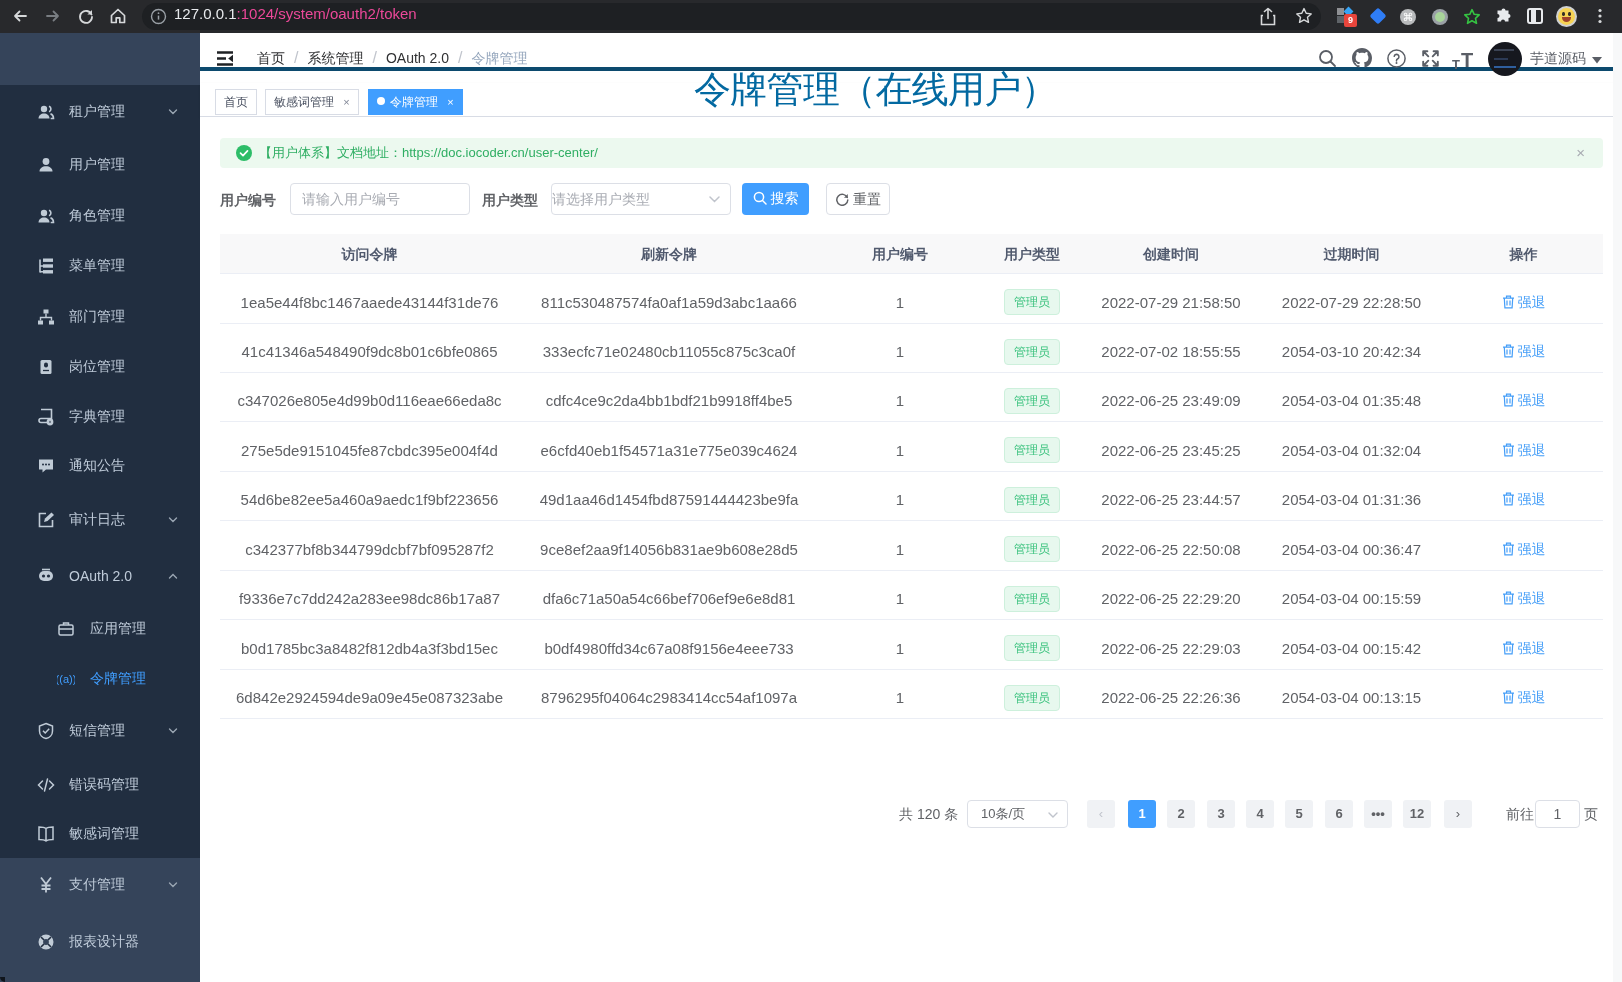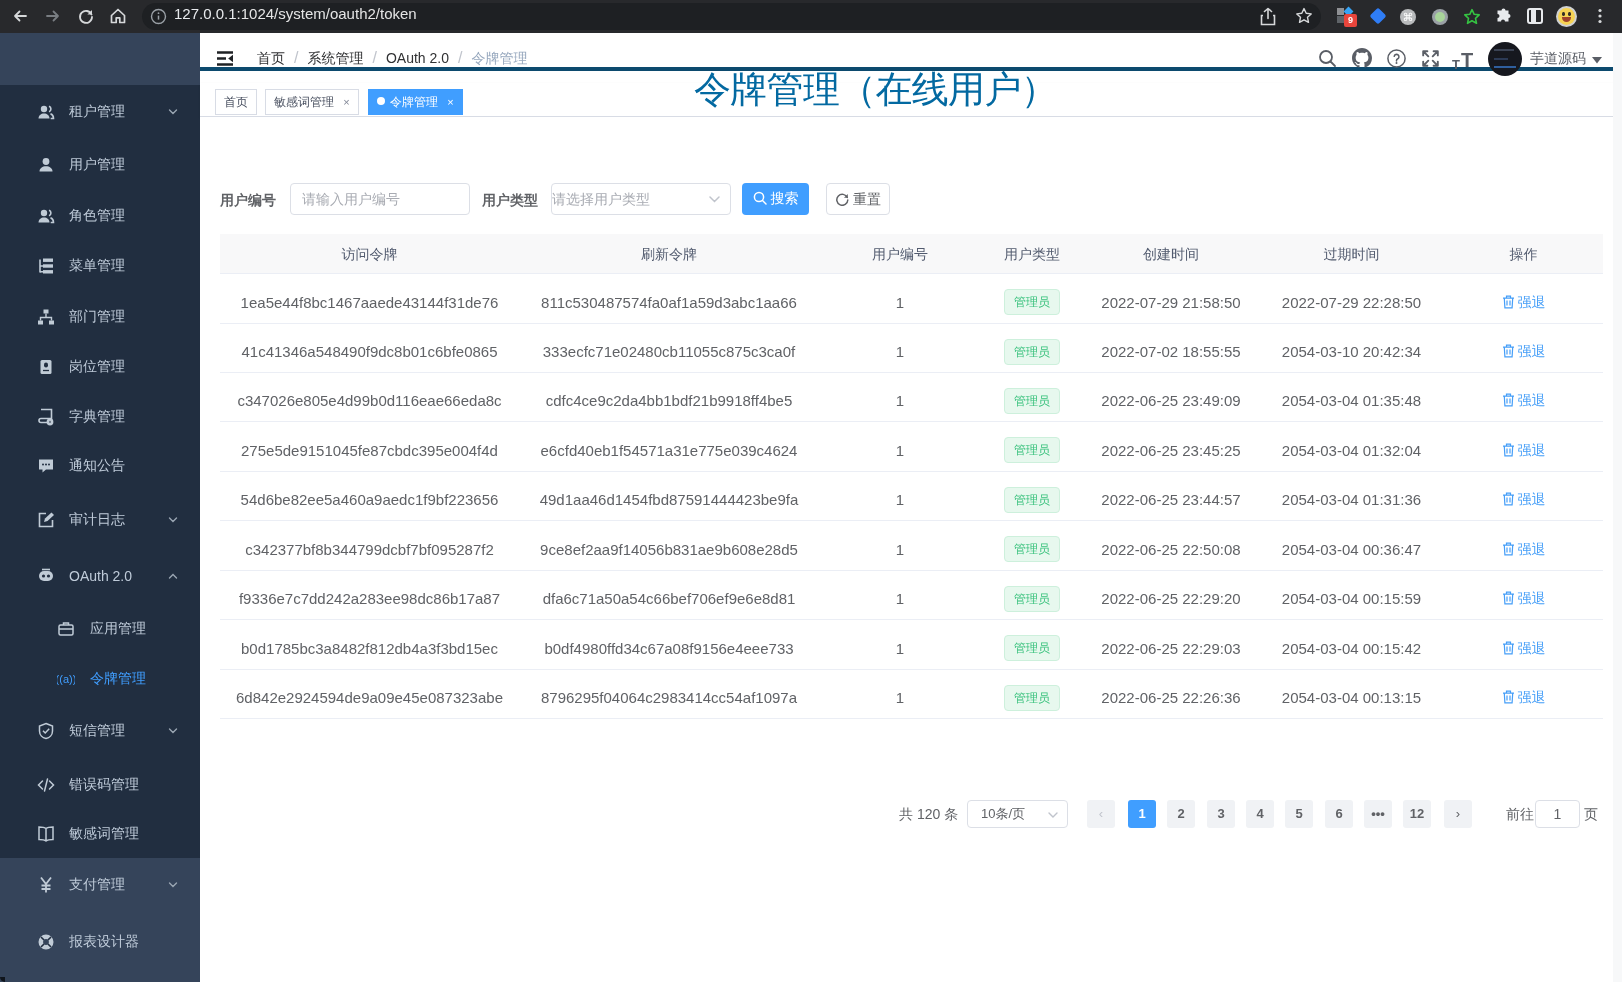--- a/index.html
+++ b/index.html
@@ -44,21 +44,21 @@
   
   #main { position:absolute; left:200px; top:117px; width:1422px; height:865px; background:#fff; }
   #alert { position:absolute; left:20px; top:21px; width:1383px; height:30px; background:#ecf9ef; border-radius:4px; color:#2fae63; font-size:13px; }
   label.f { font-size:14px; font-weight:700; color:#606266; }
   .inp { position:absolute; height:32px; border:1px solid #dcdfe6; border-radius:4px; background:#fff; font-size:14px; color:#a8abb2; line-height:30px; }
   .btn { position:absolute; height:32px; border-radius:4px; font-size:14px; line-height:30px; text-align:center; }
 
   
   table { border-collapse:collapse; table-layout:fixed; }
   #tbl { position:absolute; left:20px; top:117px; width:1383px; }
-  #tbl th { height:39px; background:#f8f8f9; color:#515a6e; font-size:14px; font-weight:400; border-bottom:1px solid #ebeef5; padding-top:4px; }
+  #tbl th { height:39px; background:#f8f8f9; color:#515a6e; font-size:14px; font-weight:700; border-bottom:1px solid #ebeef5; padding-top:4px; }
   #tbl td { height:49px; color:#606266; font-size:15px; text-align:center; border-bottom:1px solid #ebeef5; padding-top:8px; }
   .gtag { display:inline-block; height:26px; line-height:24px; padding:0 9px; background:#e7f8ee; border:1px solid #cdf0dc; border-radius:4px; color:#38c17c; font-size:12px; }
   .rlink { color:#459ef8; font-size:14px; }
 
   
   #pag { position:absolute; left:0px; top:683px; width:1403px; height:28px; font-size:14px; color:#606266; }
   .pbtn { position:absolute; top:0; width:28px; height:28px; line-height:28px; text-align:center; background:#f0f2f5; border-radius:3px; font-weight:700; font-size:13px; }
   .pbtn.on { background:#409eff; color:#fff; }
 </style>
 </head>
@@ -77,21 +77,21 @@
       <path d="M16 4v4.6h-4.6z" fill="#d6d8da"></path>
     </svg>
   <svg class="abs" style="left:108px;top:6px" width="20" height="20" viewBox="0 0 20 20">
       <path d="M3.5 9.5 10 3.5l6.5 6v7h-4.7v-4.6h-3.6v4.6H3.5z" stroke="#d6d8da" stroke-width="1.7" fill="none" stroke-linejoin="round"></path>
     </svg>
   <svg class="abs" style="left:150px;top:8px" width="17" height="17" viewBox="0 0 17 17">
       <circle cx="8.5" cy="8.5" r="7" stroke="#9aa0a6" stroke-width="1.4" fill="none"></circle>
       <path d="M8.5 7.6v4" stroke="#9aa0a6" stroke-width="1.5"></path>
       <circle cx="8.5" cy="5.2" r="0.9" fill="#9aa0a6"></circle>
     </svg>
-  <div class="url" style="left:174px;color:#e8eaed">127.0.0.1<span style="color:#e5e5e5">:1024/system/oauth2/token</span></div>
+  <div class="url" style="left:174px;color:#e8eaed">127.0.0.1<span style="color:#ec4899">:1024/system/oauth2/token</span></div>
   
   <svg class="abs" style="left:1259px;top:7px" width="18" height="19" viewBox="0 0 18 19">
       <path d="M9 1.5v10M5.5 4.5 9 1.5l3.5 3" stroke="#d6d8da" stroke-width="1.6" fill="none" stroke-linecap="round" stroke-linejoin="round"></path>
       <path d="M4 8.5H2.5v9h13v-9H14" stroke="#d6d8da" stroke-width="1.6" fill="none"></path>
     </svg>
   <svg class="abs" style="left:1295px;top:7px" width="18" height="18" viewBox="0 0 18 18">
       <path d="M9 1.6 11.2 6.3l5 .6-3.7 3.4 1 5-4.5-2.5-4.5 2.5 1-5L1.8 6.9l5-.6z" stroke="#d6d8da" stroke-width="1.4" fill="none" stroke-linejoin="round"></path>
     </svg>
   
   <g>
@@ -349,20 +349,28 @@
 
 <div id="tags">
   <div class="tag" style="left:15px">首页</div>
   <div class="tag" style="left:65px">敏感词管理 <span class="x" style="color:#808695">×</span></div>
   <div class="tag on" style="left:168px"><span class="dot"></span>令牌管理 <span class="x">×</span></div>
 </div>
 
 <div id="redtxt">令牌管理（在线用户）</div>
 
 <div id="main">
+  <div id="alert">
+    <svg class="abs" style="left:16px;top:7px" width="16" height="16" viewBox="0 0 16 16">
+        <circle cx="8" cy="8" r="8" fill="#2dbd68"></circle>
+        <path d="M4.5 8.2 7 10.6l4.5-4.8" stroke="#fff" stroke-width="1.7" fill="none" stroke-linecap="round" stroke-linejoin="round"></path>
+      </svg>
+    <span class="abs" style="left:39px;top:0;line-height:30px">【用户体系】文档地址：<span style="color:#2fae63">https://doc.iocoder.cn/user-center/</span></span>
+    <span class="abs" style="right:18px;top:0;line-height:30px;color:#a8abb2;font-size:15px">×</span>
+  </div>
 
   <label class="f abs" style="left:20px;top:75px">用户编号</label>
   <div class="inp" style="left:90px;top:66px;width:180px;padding-left:11px">请输入用户编号</div>
   <label class="f abs" style="left:282px;top:75px">用户类型</label>
   <div class="inp" style="left:351px;top:66px;width:180px;">请选择用户类型
     <svg class="abs" style="right:10px;top:12px" width="11" height="7" viewBox="0 0 11 7">
         <path d="M1 1l4.5 4.5L10 1" stroke="#c0c4cc" stroke-width="1.5" fill="none" stroke-linecap="round"></path>
       </svg>
   </div>
   <div class="btn" style="left:542px;top:66px;width:67px;background:#409eff;color:#fff">

